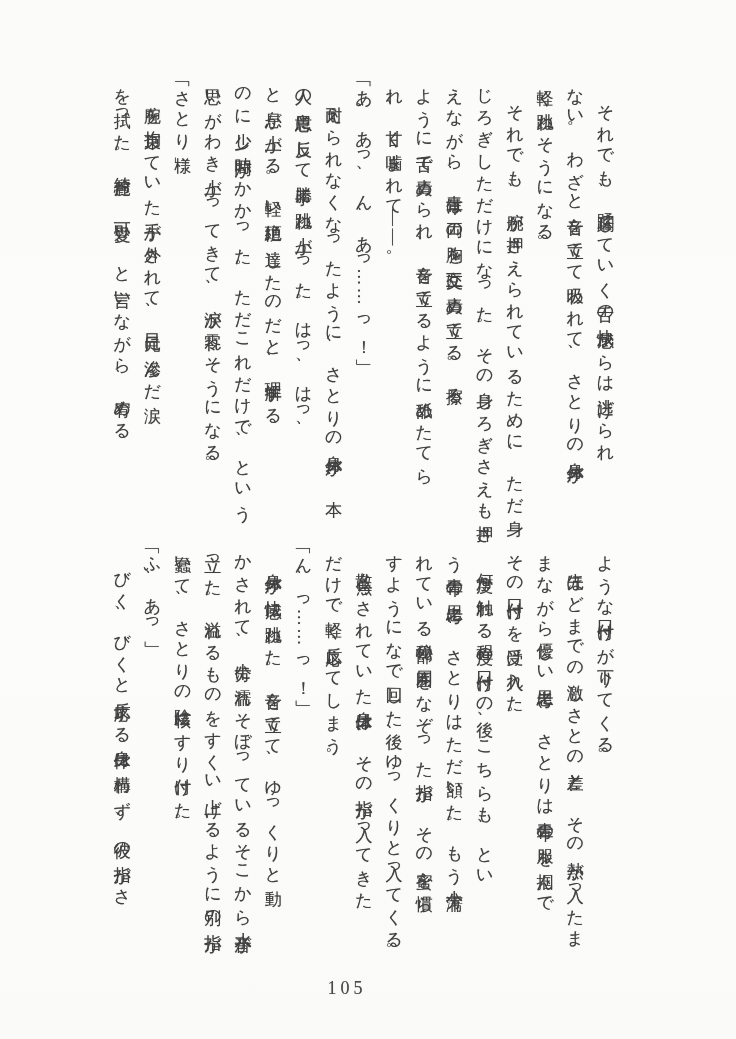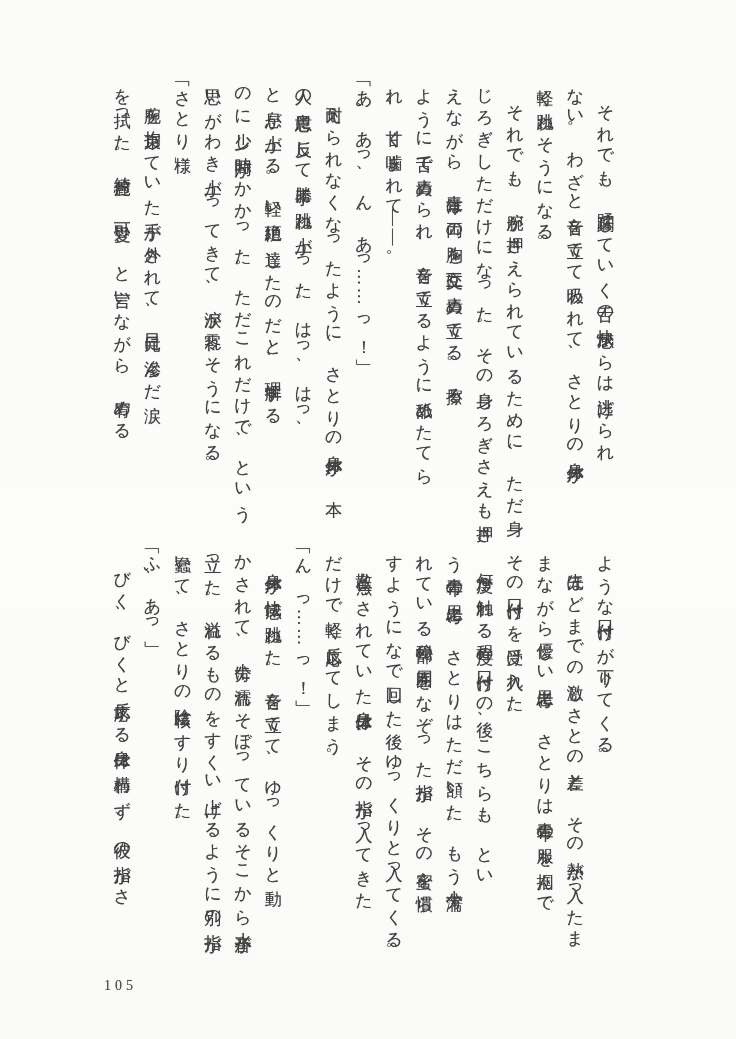--- a/index.html
+++ b/index.html
@@ -35,22 +35,22 @@
     white-space: nowrap;
   }
   .line.indent {
     text-indent: 1em;
   }
   .page-number {
     position: absolute;
     left: 104px;
     top: 978px;
     width: 486px;
-    text-align: left;
-    font-size: 14px;
+    text-align: center;
+    font-size: 18px;
     letter-spacing: 4px;
     color: #4a4a4a;
     text-shadow: 0 0 0.7px rgba(100, 100, 100, 0.6);
   }
 </style>
 </head>
 <body>
 
 <div class="page">
   <div class="vblock top">

